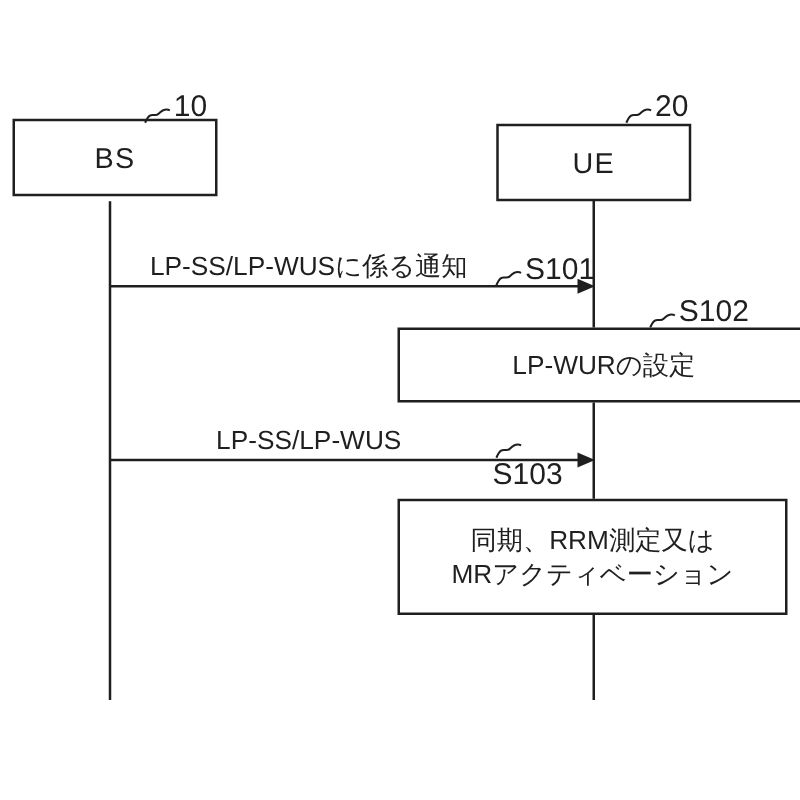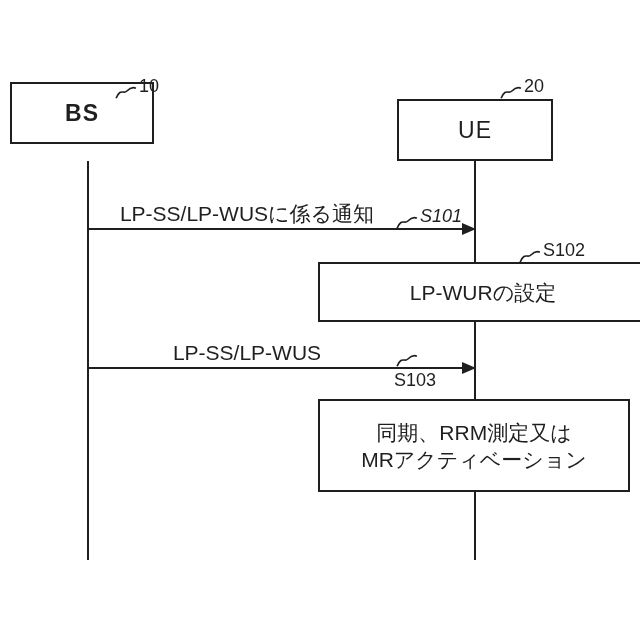--- a/index.html
+++ b/index.html
@@ -20,21 +20,21 @@
     position: absolute;
     box-sizing: border-box;
     border: 2px solid #1f1f1f;
     background: #ffffff;
     display: flex;
     align-items: center;
     justify-content: center;
     font-size: 23px;
     letter-spacing: 1px;
   }
-  .entity-bs { left: 10px; top: 82px; width: 144px; height: 62px; font-weight: bold; }
+  .entity-bs { left: 10px; top: 95px; width: 164px; height: 62px; }
   .entity-ue { left: 397px; top: 99px; width: 156px; height: 62px; }
 
   .lifeline {
     position: absolute;
     width: 2px;
     background: #1f1f1f;
   }
   .lifeline-bs { left: 87px; top: 161px; height: 399px; }
   .lifeline-ue { left: 474px; top: 160px; height: 400px; }
 
@@ -92,27 +92,27 @@
     display: flex;
     align-items: flex-start;
   }
   .ref svg {
     width: 26px;
     height: 18px;
     margin-top: 8px;
     flex: 0 0 auto;
   }
   .ref span {
-    font-size: 18px;
+    font-size: 24px;
     line-height: 24px;
     white-space: nowrap;
   }
   .ref-10   { left: 113px; top: 74px; }
   .ref-20   { left: 498px; top: 74px; }
-  .ref-s101 { left: 394px; top: 204px; font-style: italic; }
+  .ref-s101 { left: 394px; top: 204px; }
   .ref-s102 { left: 517px; top: 238px; }
   .ref-s103 { left: 394px; top: 342px; flex-direction: column; }
   .ref-s104 { left: 517px; top: 376px; }
 </style>
 </head>
 <body>
 
 <div class="canvas">
 
   <div class="entity-box entity-bs">

